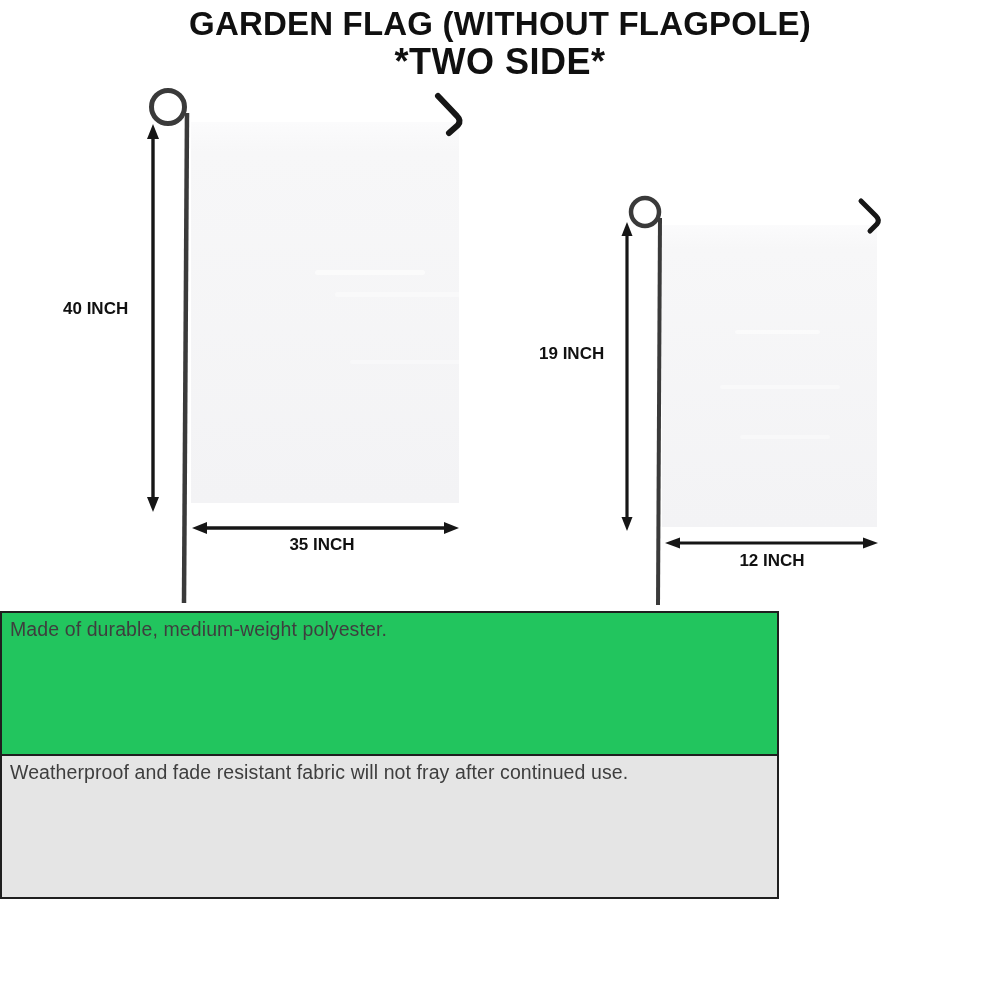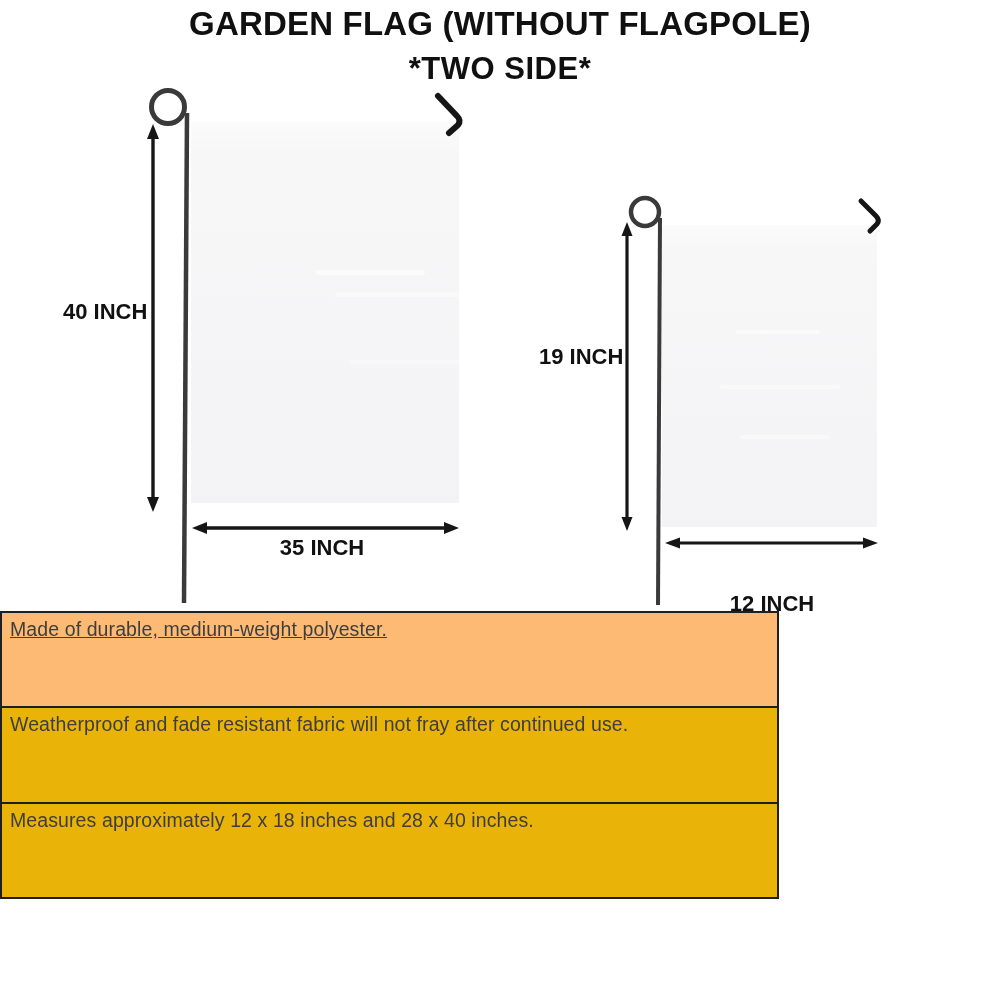--- a/index.html
+++ b/index.html
@@ -4,37 +4,37 @@
 <style>
   * { margin: 0; padding: 0; box-sizing: border-box; }
   html, body { width: 1000px; height: 1000px; background: #ffffff; overflow: hidden; }
   body { font-family: "Liberation Sans", sans-serif; position: relative; }
 
   .stage { position: absolute; left: 0; top: 0; width: 1000px; height: 718px; }
 
   
   .title-block { position: absolute; left: 0; top: 6px; width: 1000px; text-align: center; color: #101010; }
   .title-line1 { font-size: 33px; font-weight: 900; letter-spacing: 0.2px; line-height: 1.1; }
-  .title-line2 { font-size: 31px; font-weight: 900; letter-spacing: 0.5px; line-height: 1.1; margin-top: 10px; }
+  .title-line2 { font-size: 36px; font-weight: 900; letter-spacing: 0.5px; line-height: 1.1; }
 
   
   svg.diagram { position: absolute; left: 0; top: 0; }
 
   
-  .dim-label { position: absolute; font-size: 22px; font-weight: bold; color: #111111; white-space: nowrap; }
+  .dim-label { position: absolute; font-size: 17px; font-weight: bold; color: #111111; white-space: nowrap; }
   .dim-label.centered { text-align: center; }
 
   
   .features { position: absolute; left: 0; top: 611px; width: 779px; height: 288px;
               border: 2px solid #1f1f1f; display: flex; flex-direction: column; }
   .feature-row { flex: 1 1 0; border-bottom: 2px solid #1f1f1f; padding: 5px 0 0 8px;
                  font-size: 19.5px; color: #3e3e3e; letter-spacing: 0.1px; }
   .feature-row:last-child { border-bottom: none; }
-  .feature-row.gray { background: #fdba74; text-decoration: underline; }
-  .feature-row.white { background: #eab308; }
+  .feature-row.gray { background: #22c55e; }
+  .feature-row.white { background: #e5e5e5; }
 </style>
 </head>
 <body>
 
 <div class="stage">
 
   <div class="title-block">
     <div class="title-line1">GARDEN FLAG (WITHOUT FLAGPOLE)</div>
     <div class="title-line2">*TWO SIDE*</div>
   </div>
@@ -94,21 +94,20 @@
         <line x1="677" y1="543" x2="866" y2="543" stroke="#161616" stroke-width="3.2"></line>
         <polygon points="665,543 680,537.5 680,548.5" fill="#161616"></polygon>
         <polygon points="878,543 863,537.5 863,548.5" fill="#161616"></polygon>
       </g>
     </g>
   </svg>
 
   <div class="dim-label" style="left:63px; top:299px;">40 INCH</div>
   <div class="dim-label centered" style="left:252px; top:535px; width:140px;">35 INCH</div>
   <div class="dim-label" style="left:539px; top:344px;">19 INCH</div>
-  <div class="dim-label centered" style="left:702px; top:551px; width:140px;margin-top:40px;">12 INCH</div>
+  <div class="dim-label centered" style="left:702px; top:551px; width:140px;">12 INCH</div>
 
   <div class="features">
     <div class="feature-row gray">Made of durable, medium-weight polyester.</div>
     <div class="feature-row white">Weatherproof and fade resistant fabric will not fray after continued use.</div>
-    <div class="feature-row white">Measures approximately 12 x 18 inches and 28 x 40 inches.</div>
   </div>
 
 </div>
 
 </body></html>

